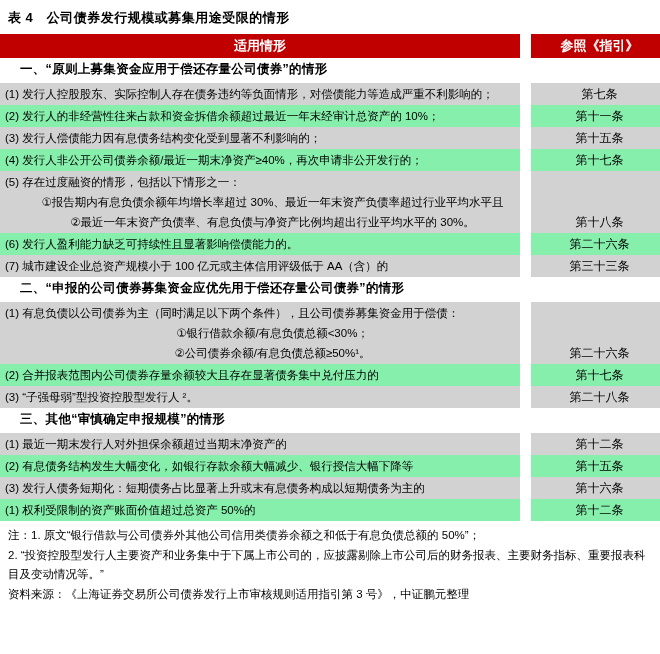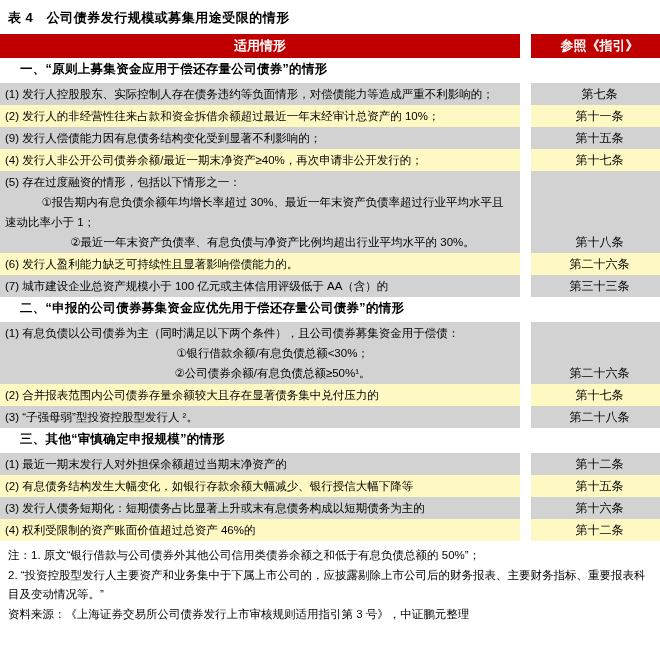--- a/index.html
+++ b/index.html
@@ -38,21 +38,21 @@
   .cell-left .line{
     line-height:20px;white-space:nowrap;
   }
   .cell-left .line.indent{padding-left:24px;text-align:center;}
   .cell-right{
     font-size:12px;line-height:20px;
     display:flex;align-items:flex-end;justify-content:center;
     padding:1px 0;
   }
   .row-dark  .cell-left,.row-dark  .cell-right{background:#d2d2d2;}
-  .row-light .cell-left,.row-light .cell-right{background:#fef9c3;}
+  .row-light .cell-left,.row-light .cell-right{background:#86efac;}
   .notes{
     padding:5px 8px 8px 8px;
     font-size:11.5px;line-height:19px;
   }
   .note{margin:0 0 1px 0;}
 </style>
 </head>
 <body style="--header-bg: #c00000;">
 
 <div class="page">
@@ -73,35 +73,34 @@
           <div class="cell-right">第七条</div>
         </div>
         <div class="grid-row row-light">
           <div class="cell-left">
             <div class="line">(2) 发行人的非经营性往来占款和资金拆借余额超过最近一年末经审计总资产的 10%；</div>
           </div>
           <div class="cell-right">第十一条</div>
         </div>
         <div class="grid-row row-dark">
           <div class="cell-left">
-            <div class="line">(9) 发行人偿债能力因有息债务结构变化受到显著不利影响的；</div>
+            <div class="line">(3) 发行人偿债能力因有息债务结构变化受到显著不利影响的；</div>
           </div>
           <div class="cell-right">第十五条</div>
         </div>
         <div class="grid-row row-light">
           <div class="cell-left">
             <div class="line">(4) 发行人非公开公司债券余额/最近一期末净资产≥40%，再次申请非公开发行的；</div>
           </div>
           <div class="cell-right">第十七条</div>
         </div>
         <div class="grid-row row-dark">
           <div class="cell-left">
             <div class="line">(5) 存在过度融资的情形，包括以下情形之一：</div>
             <div class="line indent">①报告期内有息负债余额年均增长率超过 30%、最近一年末资产负债率超过行业平均水平且</div>
-            <div class="line">速动比率小于 1；</div>
             <div class="line indent">②最近一年末资产负债率、有息负债与净资产比例均超出行业平均水平的 30%。</div>
           </div>
           <div class="cell-right">第十八条</div>
         </div>
         <div class="grid-row row-light">
           <div class="cell-left">
             <div class="line">(6) 发行人盈利能力缺乏可持续性且显著影响偿债能力的。</div>
           </div>
           <div class="cell-right">第二十六条</div>
         </div>
@@ -146,21 +145,21 @@
           <div class="cell-right">第十五条</div>
         </div>
         <div class="grid-row row-dark">
           <div class="cell-left">
             <div class="line">(3) 发行人债务短期化：短期债务占比显著上升或末有息债务构成以短期债务为主的</div>
           </div>
           <div class="cell-right">第十六条</div>
         </div>
         <div class="grid-row row-light">
           <div class="cell-left">
-            <div class="line">(4) 权利受限制的资产账面价值超过总资产 46%的</div>
+            <div class="line">(1) 权利受限制的资产账面价值超过总资产 50%的</div>
           </div>
           <div class="cell-right">第十二条</div>
         </div>
       </div>
   </div>
 
   <div class="notes">
     <div class="note">注：1. 原文“银行借款与公司债券外其他公司信用类债券余额之和低于有息负债总额的 50%”；</div>
     <div class="note">2. “投资控股型发行人主要资产和业务集中于下属上市公司的，应披露剔除上市公司后的财务报表、主要财务指标、重要报表科目及变动情况等。”</div>
     <div class="note">资料来源：《上海证券交易所公司债券发行上市审核规则适用指引第 3 号》，中证鹏元整理</div>

